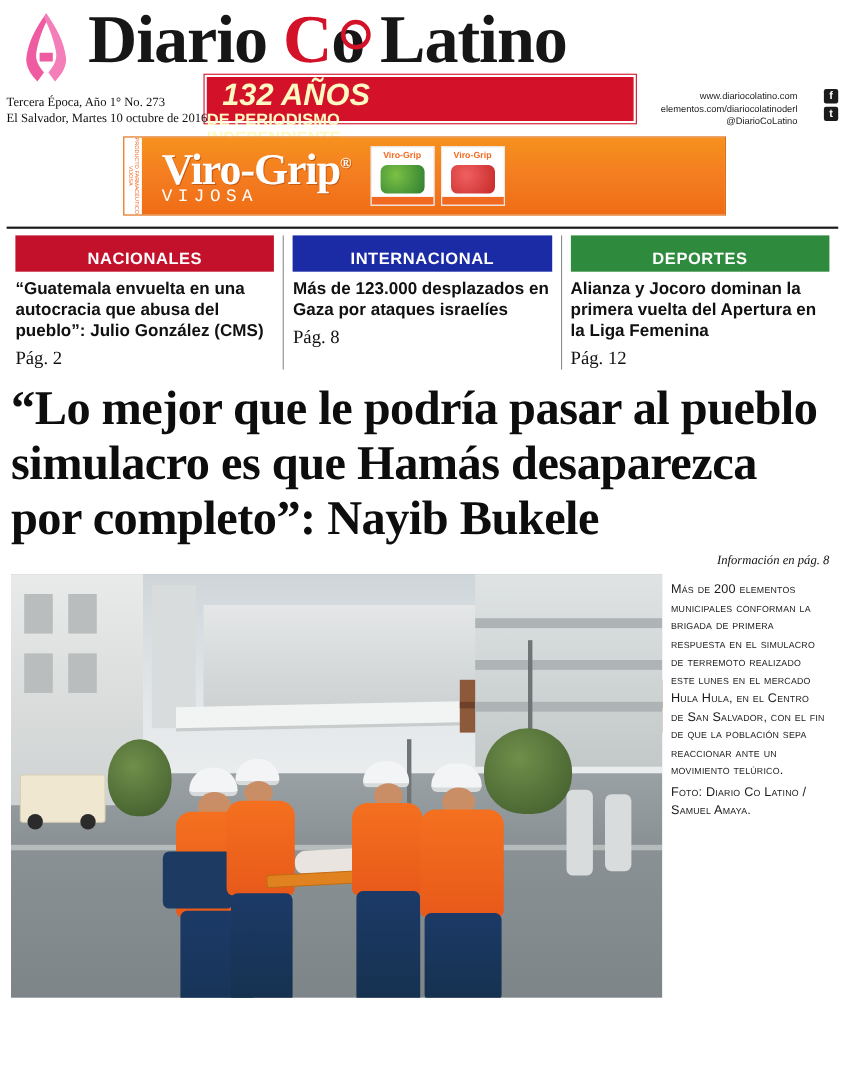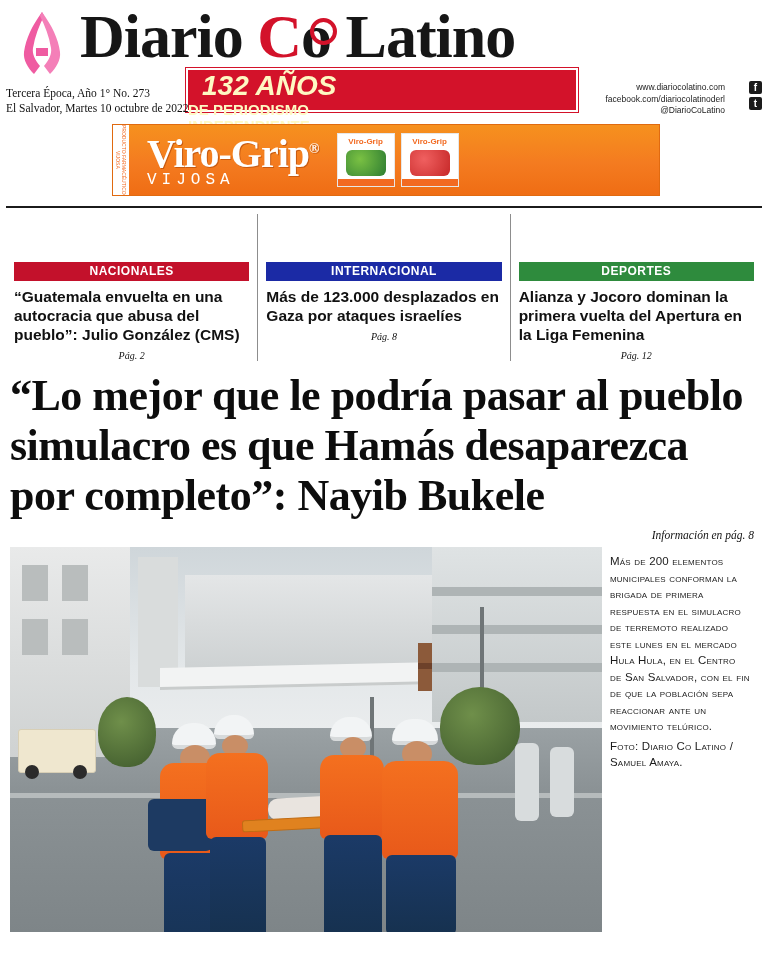--- a/index.html
+++ b/index.html
@@ -174,42 +174,40 @@
     margin:10px 6px 0 6px;
     border-top:2px solid #1b1b1b;
     padding-top:6px;
   }
   .teaser { flex:1; padding:0 8px; position:relative; }
   .teaser + .teaser { border-left:1px solid #8d8d8d; }
   .tz-bar {
     color:#fff;
     font-family:"Liberation Sans", sans-serif;
     font-weight:bold;
-    font-size:12px;
+    font-size:15px;
     text-align:center;
     letter-spacing:.5px;
-    padding:2px 0 3px 0;
+    padding:13px 0 3px 0;
     margin-bottom:6px;
-    margin-top:48px;
   }
   .tz-nac { background:#c3112b; }
   .tz-int { background:#1b2aa5; }
   .tz-dep { background:#2e8b3d; }
   .tz-text {
     font-family:"Liberation Sans", sans-serif;
     font-weight:bold;
     font-size:15.5px;
     line-height:19px;
     color:#111;
   }
   .tz-page {
-    text-align:center;
-    font-family:"Liberation Serif", serif;
-    font-style:italic;
-    font-size:10px;
+    text-align:left;
+    font-family:"Liberation Serif", serif;
+    font-size:17px;
     margin-top:6px;
   }
 
   
   .headline-wrap { margin:10px 10px 0 10px; }
   .headline {
     font-family:"Liberation Serif", serif;
     font-weight:bold;
     font-size:44px;
     line-height:50px;
@@ -368,26 +366,26 @@
   <div class="banner132">
     <div class="big">132 AÑOS</div>
     <div>
       <div class="small">DE PERIODISMO</div>
       <div class="small">INDEPENDIENTE</div>
     </div>
   </div>
 
   <div class="editioninfo">
     <div>Tercera Época, Año 1° No. 273</div>
-    <div>El Salvador, Martes 10 octubre de 2022</div>
+    <div>El Salvador, Martes 10 octubre de 2016</div>
   </div>
 
   <div class="siteinfo">
     <div>www.diariocolatino.com</div>
-    <div>facebook.com/diariocolatinoderl</div>
+    <div>elementos.com/diariocolatinoderl</div>
     <div>@DiarioCoLatino</div>
   </div>
 
   <div class="social-icons">
     <div class="si">f</div>
     <div class="si">t</div>
   </div>
 </div>
 
 <div class="ad">

